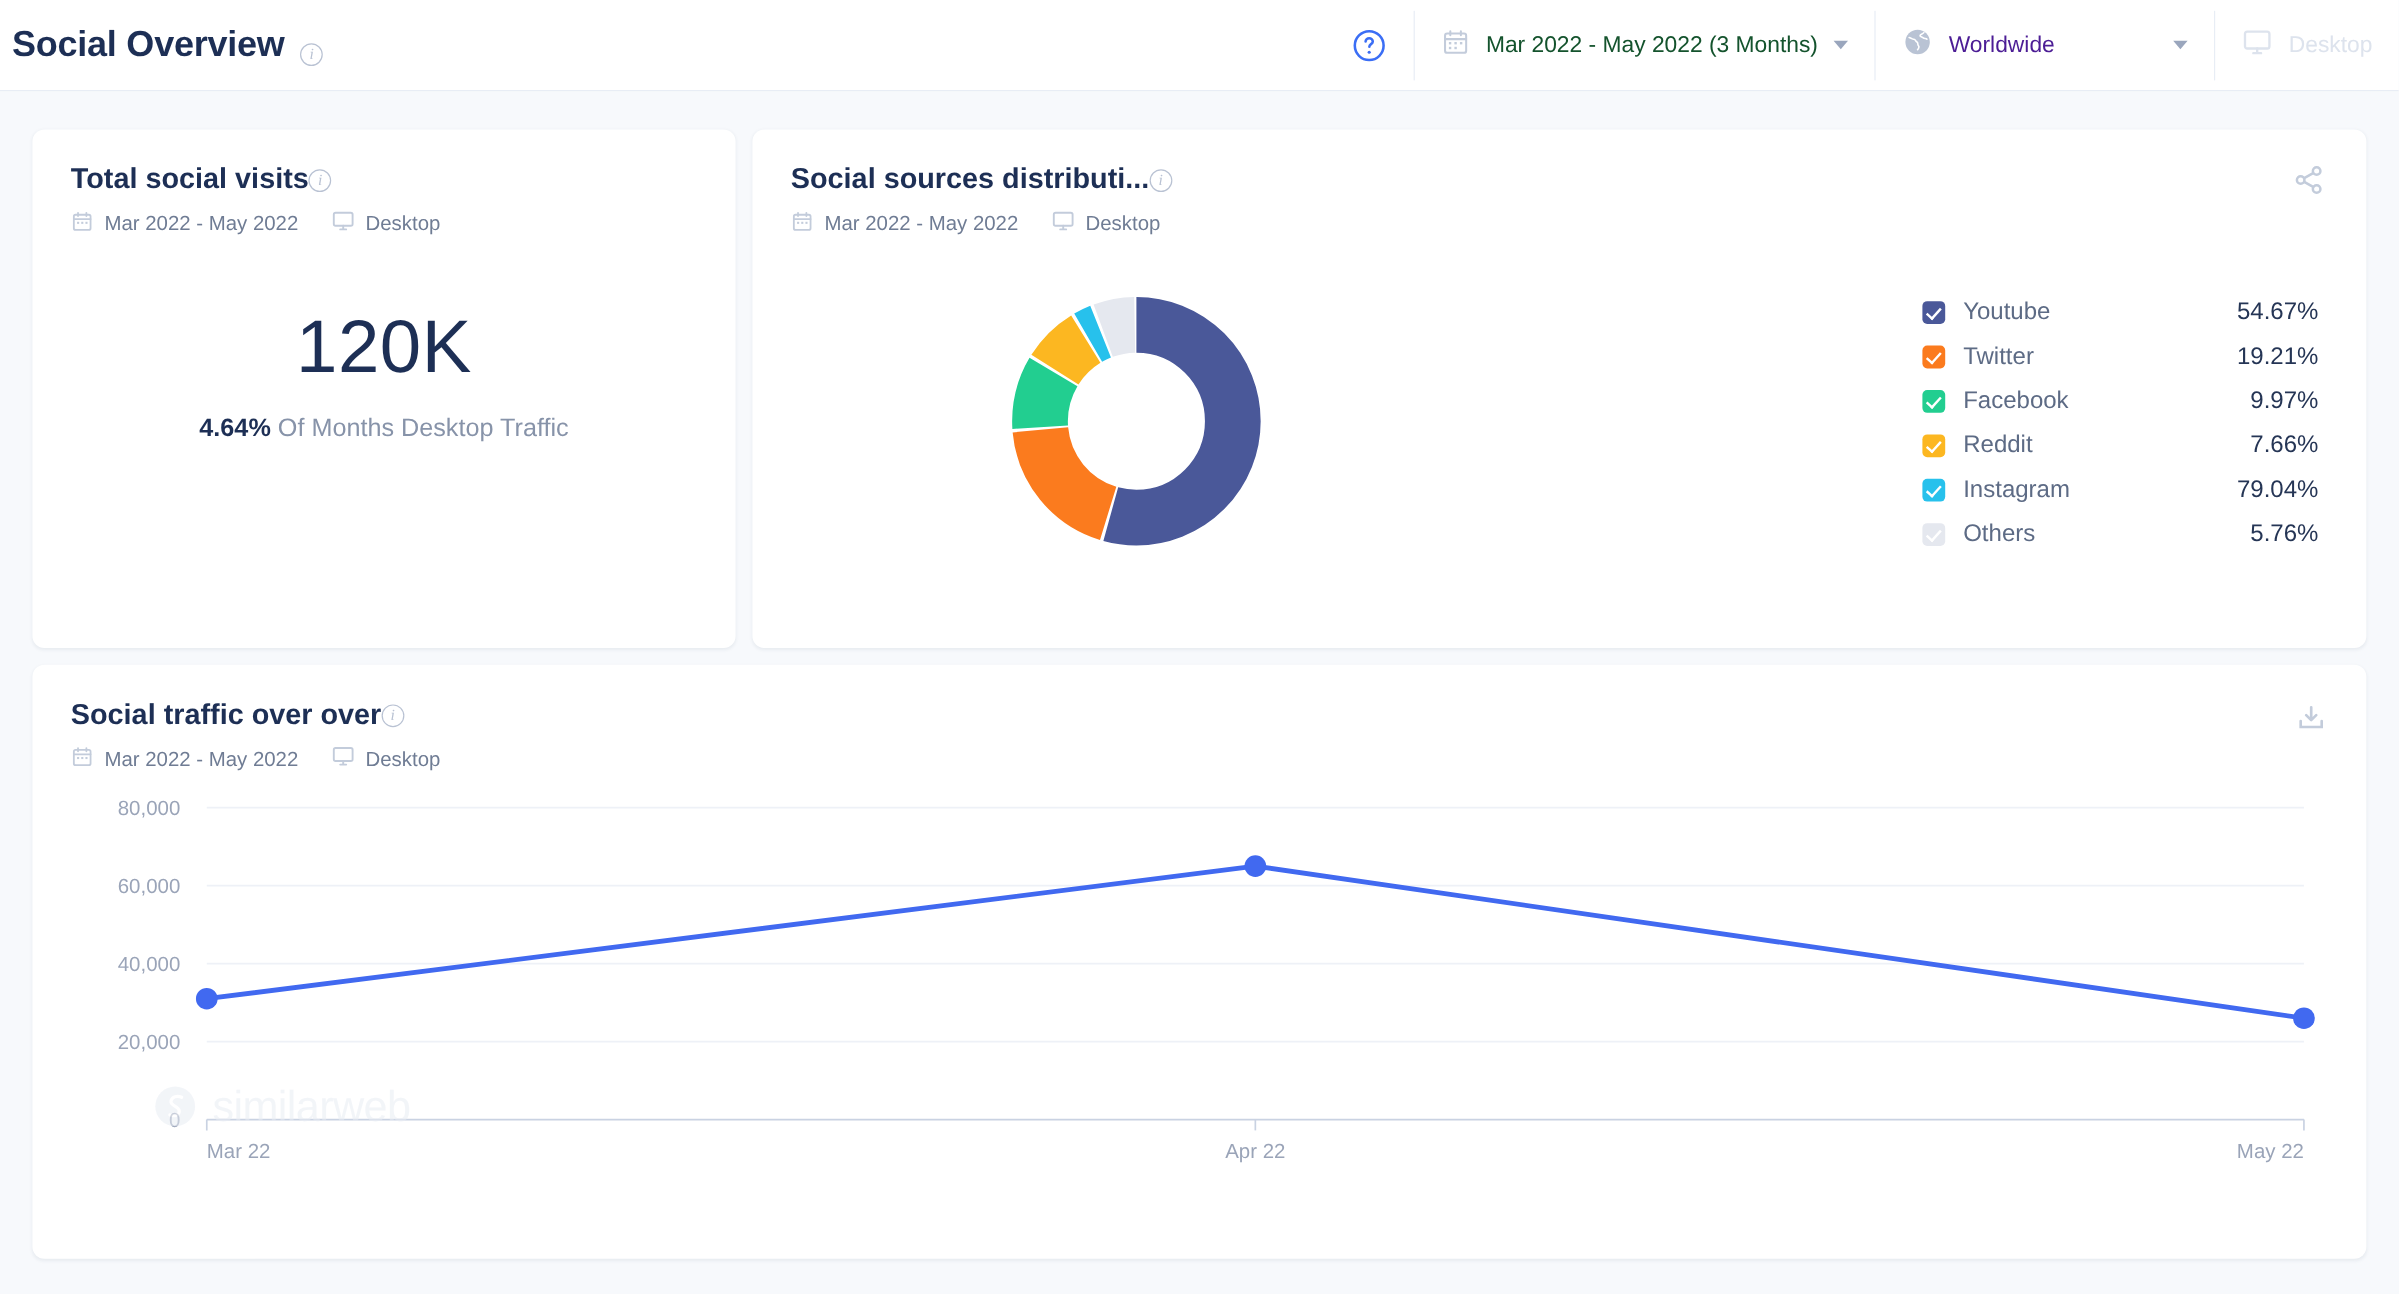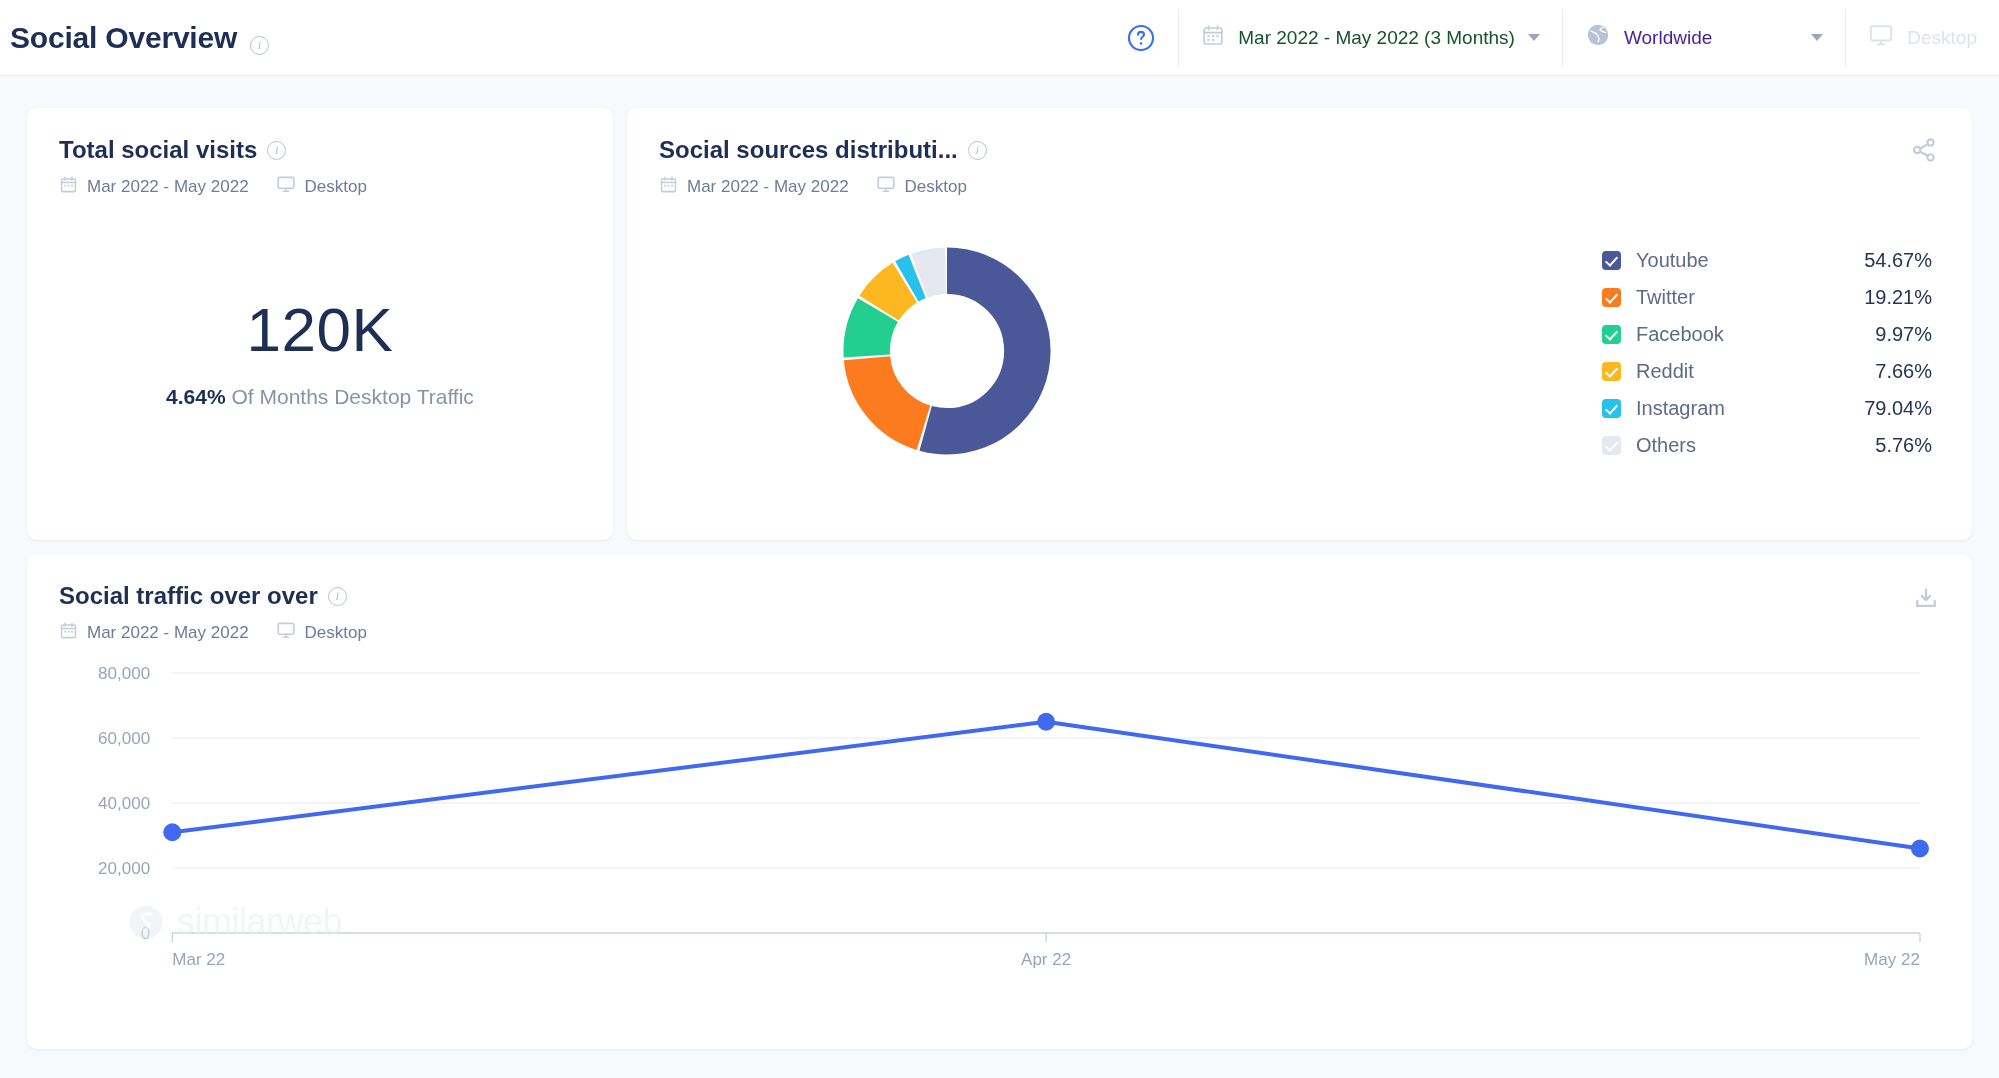--- a/index.html
+++ b/index.html
@@ -70,21 +70,21 @@
   
   .content { padding: 32px 27px 0 27px; }
   .row { display: flex; gap: 14px; }
   .card {
     background: #fff;
     border-radius: 10px;
     box-shadow: 0 1px 3px rgba(30,50,90,.07);
     position: relative;
   }
   .card-hd { padding: 28px 32px 0 32px; }
-  .card-title-row { display: flex; align-items: center; gap: 10px; }
+  .card-title-row { display: flex; align-items: center; }
   .card-title {
     font-size: 24px;
     font-weight: bold;
     color: #1d2f55;
     white-space: nowrap;
     overflow: hidden;
   }
   .card-title.clipped { max-width: 300px; text-overflow: ellipsis; }
   .card-sub {
     margin-top: 10px;
@@ -106,21 +106,21 @@
     font-style: italic;
     font-family: "Liberation Serif", serif;
     display: flex; align-items: center; justify-content: center;
     flex: none;
   }
 
   
   .card-total { width: 586px; height: 432px; }
   .big-stat {
     text-align: center;
-    margin-top: 100px;
+    margin-top: 60px;
   }
   .big-number {
     font-size: 62px;
     font-weight: 300;
     color: #1d2f55;
     letter-spacing: 0.5px;
     line-height: 1;
   }
   .big-caption {
     margin-top: 24px;

